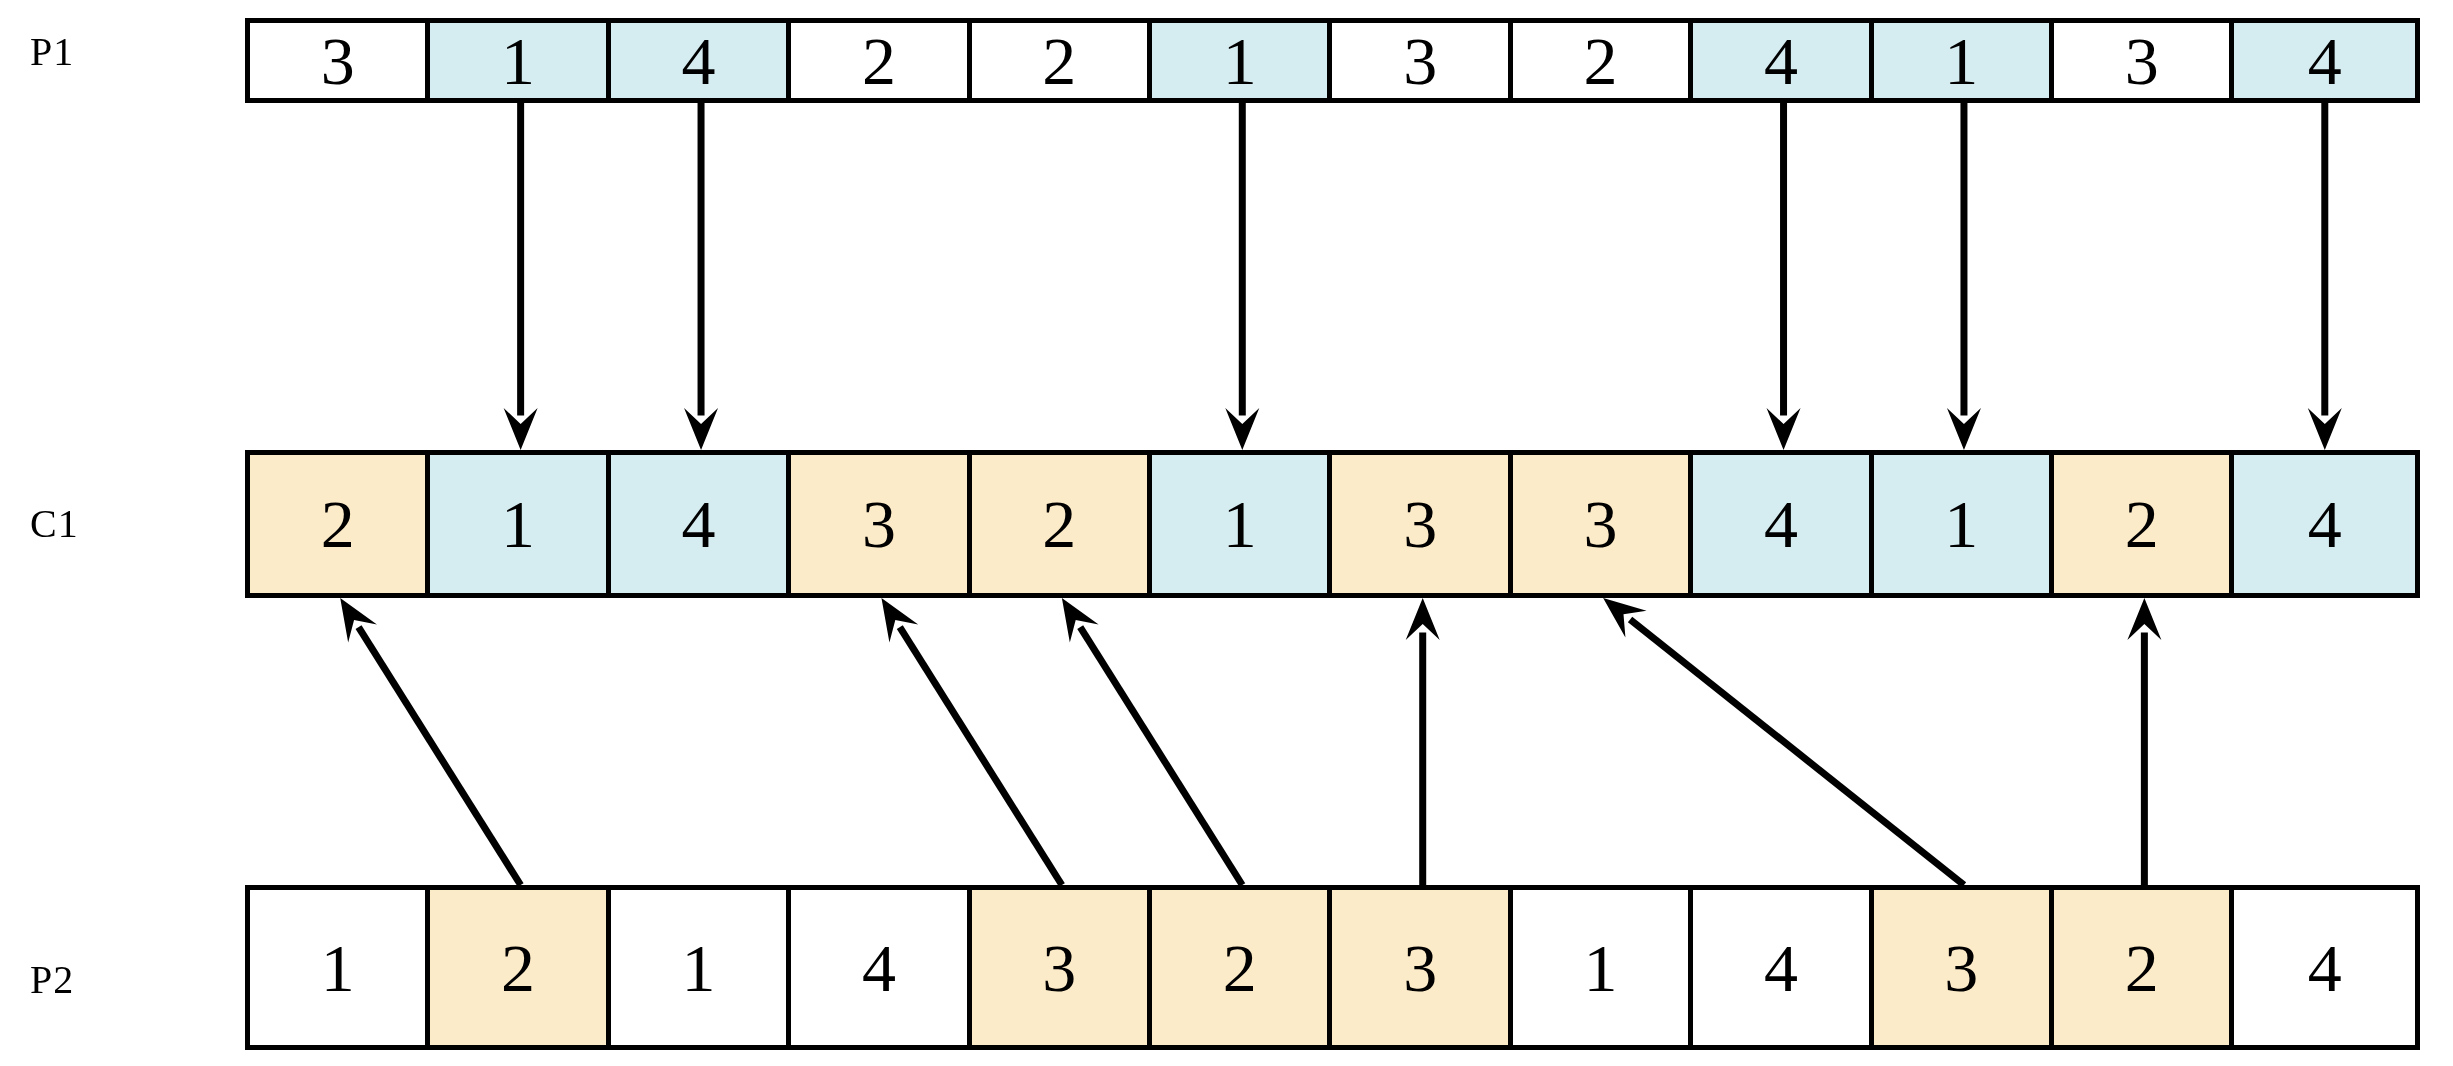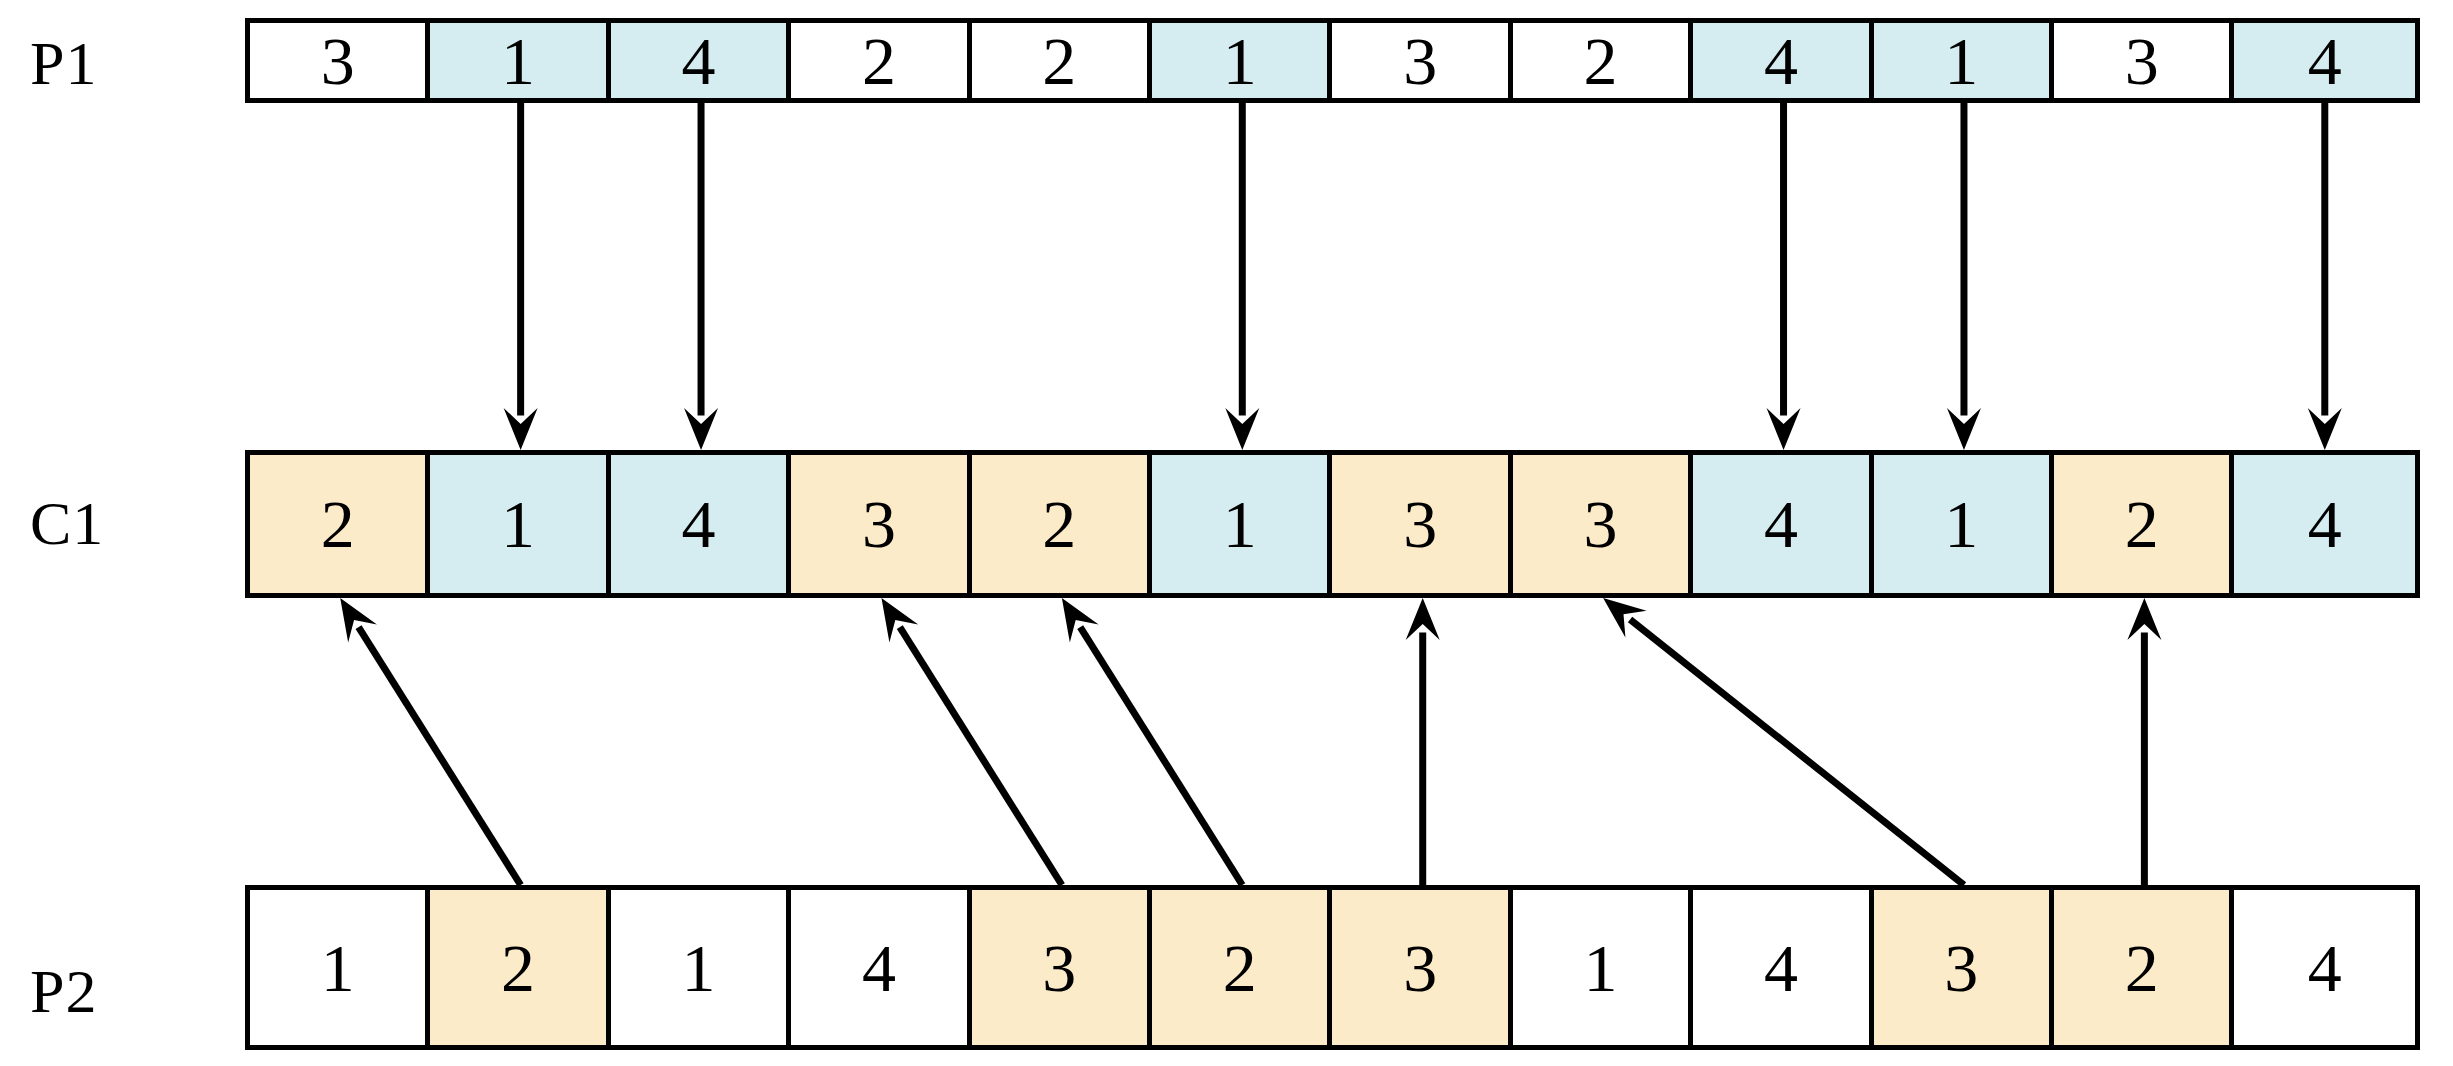--- a/index.html
+++ b/index.html
@@ -11,21 +11,21 @@
   #canvas {
     position: relative;
     width: 2453px;
     height: 1066px;
     background: #ffffff;
     font-family: "Liberation Serif", "DejaVu Serif", serif;
     overflow: hidden;
   }
   .row-label {
     position: absolute;
-    font-size: 62px;
+    font-size: 40px;
     color: #000000;
     letter-spacing: 1px;
     white-space: nowrap;
     text-align: left;
     line-height: 1;
   }
   .chrom {
     position: absolute;
     display: flex;
     box-sizing: border-box;
@@ -73,21 +73,21 @@
       <div class="cell hl-none" style="width: 180.417px;">2</div>
       <div class="cell hl-blue" style="width: 180.417px;">1</div>
       <div class="cell hl-none" style="width: 180.417px;">3</div>
       <div class="cell hl-none" style="width: 180.417px;">2</div>
       <div class="cell hl-blue" style="width: 180.417px;">4</div>
       <div class="cell hl-blue" style="width: 180.417px;">1</div>
       <div class="cell hl-none" style="width: 180.417px;">3</div>
       <div class="cell hl-blue" style="width: 180.417px;">4</div>
     </div>
 
-  <div class="row-label" id="label-c1" style="left: 30px; top: 492px;">C1</div>
+  <div class="row-label" id="label-c1" style="left: 30px; top: 504px;">C1</div>
   <div class="chrom" id="row-c1" style="left: 245px; top: 450px; width: 2175px; height: 148px;">
       <div class="cell hl-orange" style="width: 180.417px;">2</div>
       <div class="cell hl-blue" style="width: 180.417px;">1</div>
       <div class="cell hl-blue" style="width: 180.417px;">4</div>
       <div class="cell hl-orange" style="width: 180.417px;">3</div>
       <div class="cell hl-orange" style="width: 180.417px;">2</div>
       <div class="cell hl-blue" style="width: 180.417px;">1</div>
       <div class="cell hl-orange" style="width: 180.417px;">3</div>
       <div class="cell hl-orange" style="width: 180.417px;">3</div>
       <div class="cell hl-blue" style="width: 180.417px;">4</div>

